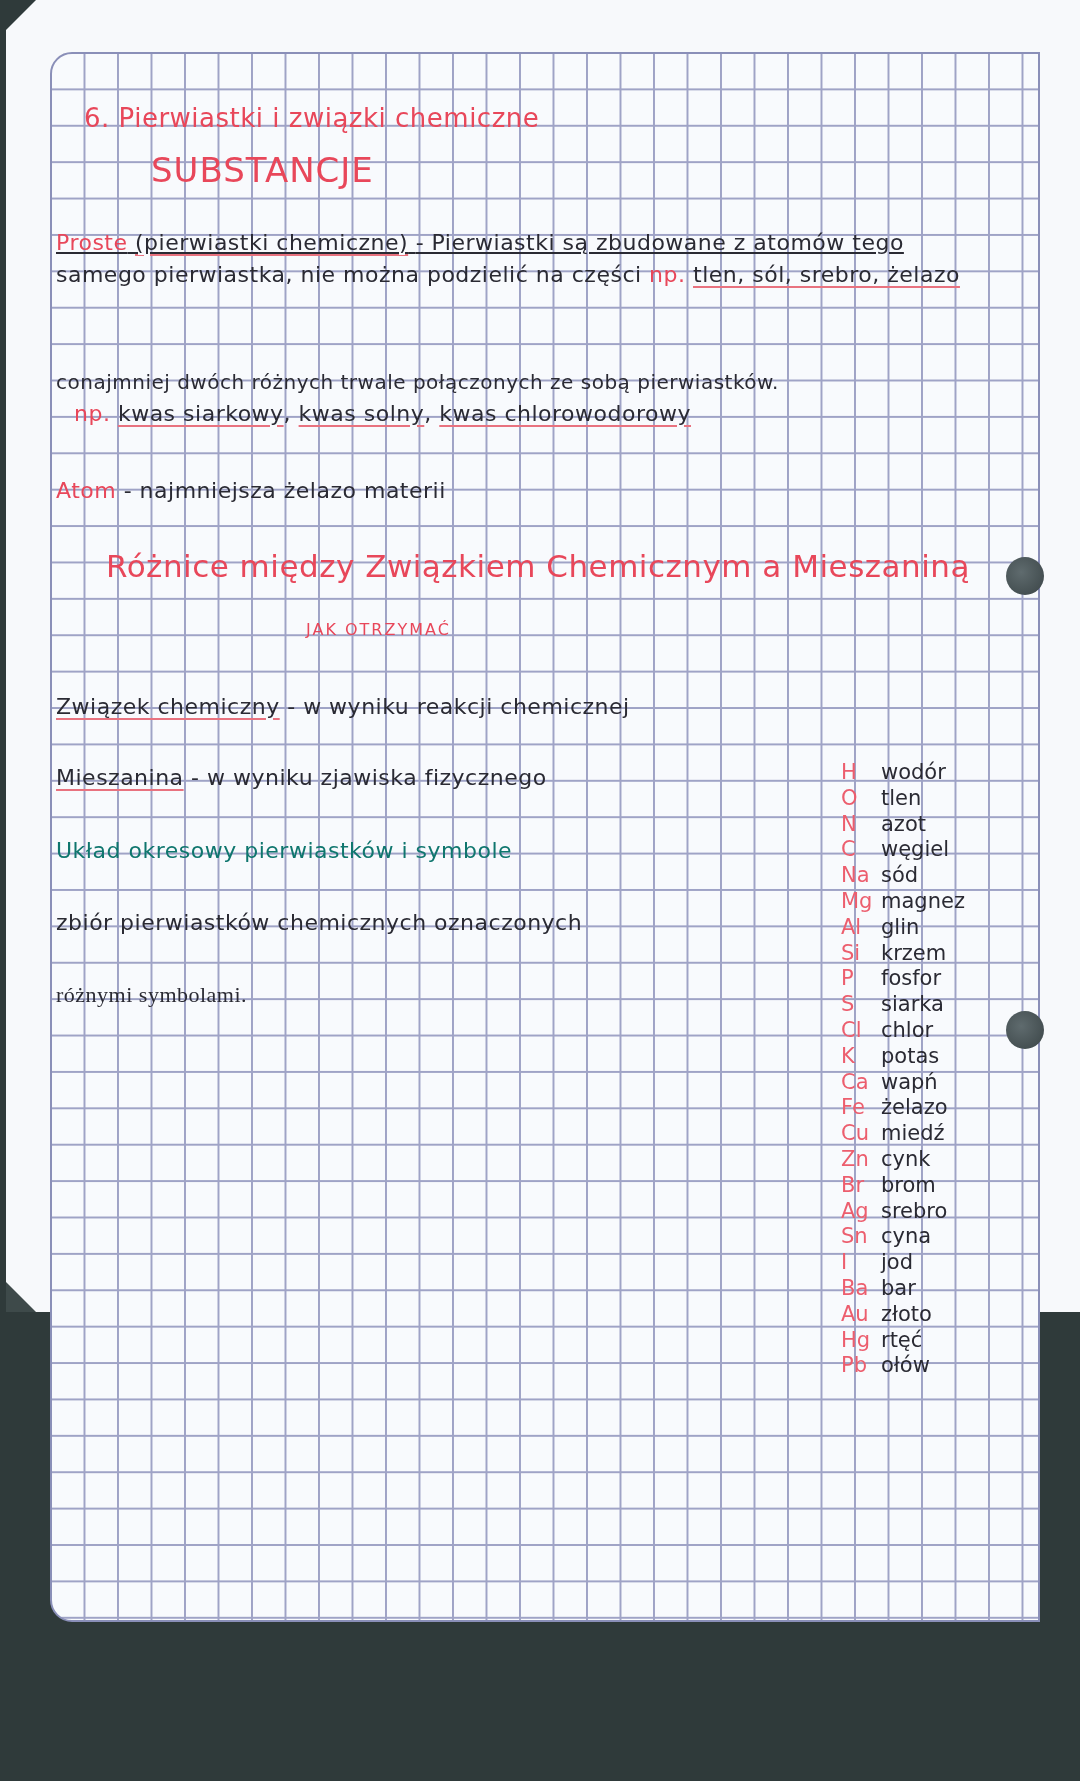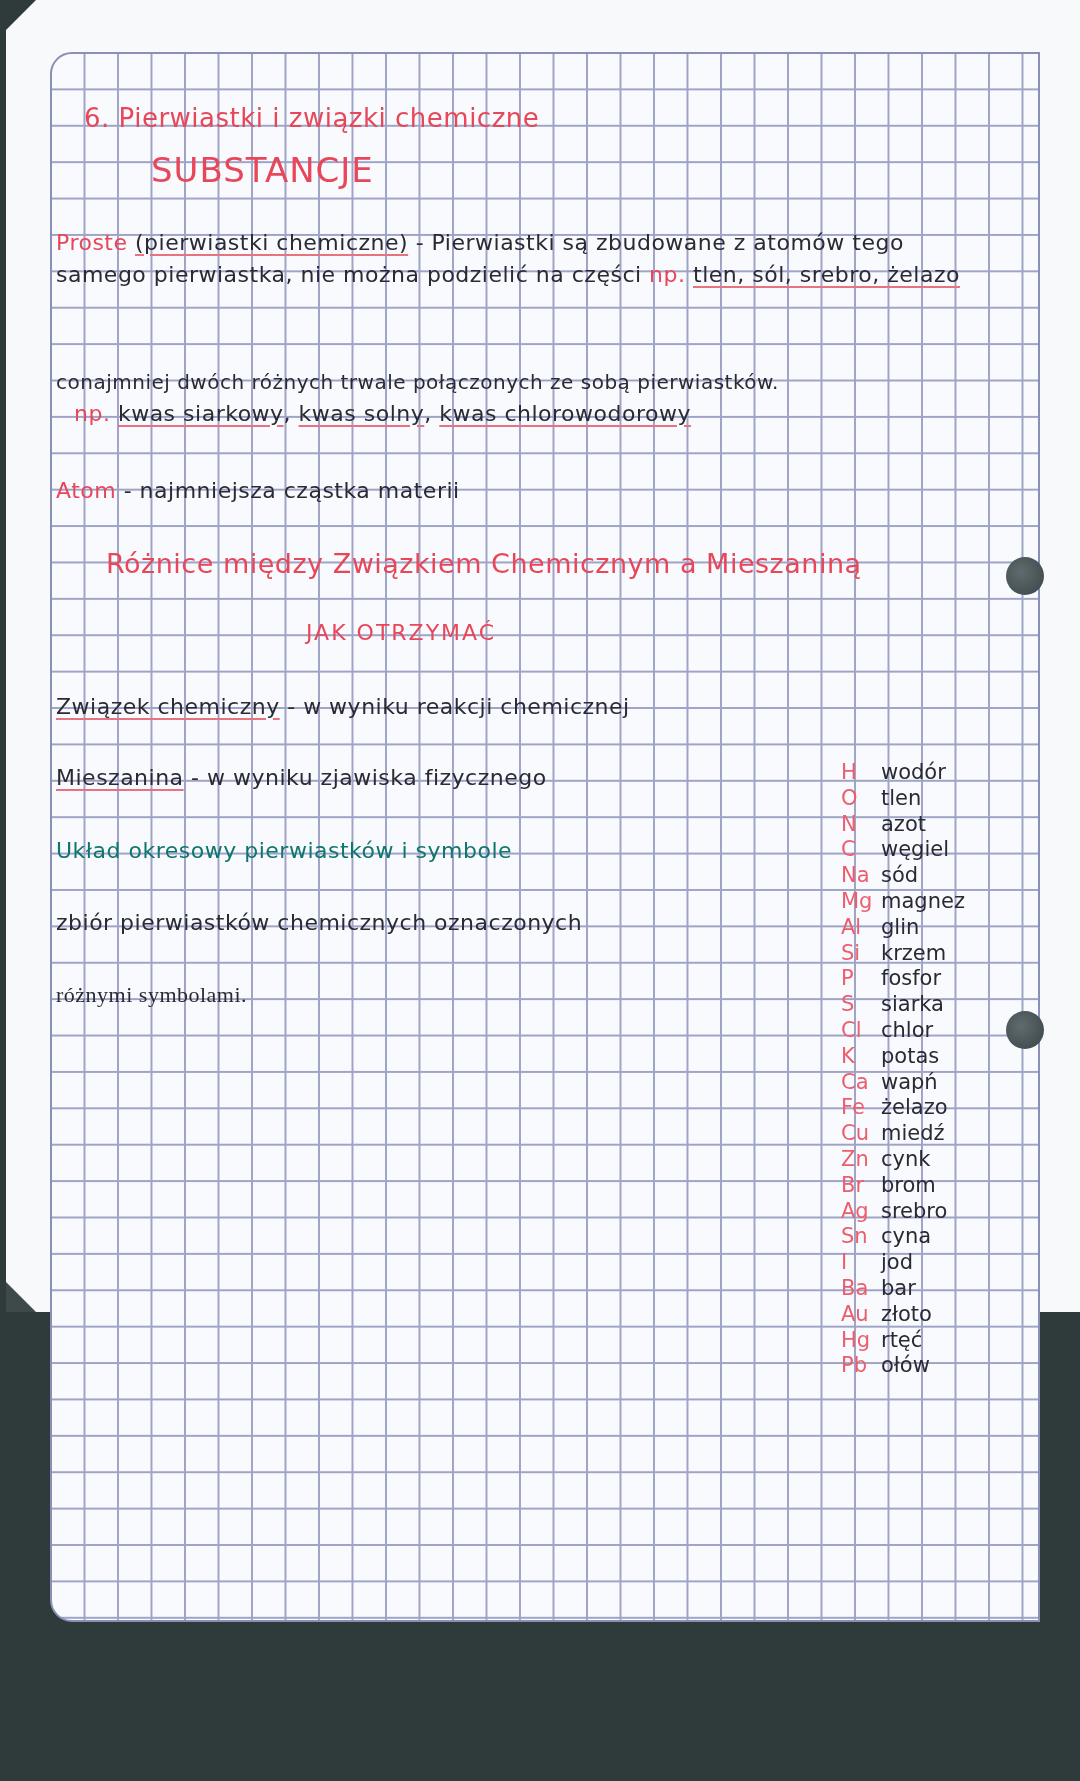--- a/index.html
+++ b/index.html
@@ -71,21 +71,21 @@
   <div class="corner-tl"></div>
   <div class="corner-bl"></div>
   <div class="grid"></div>
 
   <div class="hole" style="left:1000px; top:557px;"></div>
   <div class="hole" style="left:1000px; top:1011px;"></div>
 
   <div class="line red title" style="left:78px; top:103px;">6. Pierwiastki i związki chemiczne</div>
   <div class="line red heading" style="left:145px; top:150px;">SUBSTANCJE</div>
 
-  <div class="line" style="left:50px; top:230px;">
+  <div class="line" style="left:50px; top:230px;text-decoration:underline;">
     <span class="red">Proste</span>
     <span class="ul">(pierwiastki chemiczne)</span>
     <span>- Pierwiastki są zbudowane z atomów tego</span>
   </div>
   <div class="line" style="left:50px; top:262px;">
     <span>samego pierwiastka, nie można podzielić na części</span>
     <span class="red">np.</span>
     <span class="ul">tlen, sól, srebro, żelazo</span>
   </div>
 
@@ -94,25 +94,25 @@
   </div>
   <div class="line" style="left:68px; top:401px;">
     <span class="red">np.</span>
     <span class="ul">kwas siarkowy</span>,
     <span class="ul">kwas solny</span>,
     <span class="ul">kwas chlorowodorowy</span>
   </div>
 
   <div class="line" style="left:50px; top:478px;">
     <span class="red">Atom</span>
-    <span>- najmniejsza cząstka materii</span>
-  </div>
-
-  <div class="line red" style="left:100px; top:548px; font-size:27px;">Różnice między Związkiem Chemicznym a Mieszaniną</div>
-  <div class="line red" style="left:300px; top:620px; font-size:22px; letter-spacing:2px;">JAK OTRZYMAĆ</div>
+    <span>- najmniejsza żelazo materii</span>
+  </div>
+
+  <div class="line red" style="left:100px; top:548px; font-size:31px;">Różnice między Związkiem Chemicznym a Mieszaniną</div>
+  <div class="line red" style="left:300px; top:620px; font-size:16px; letter-spacing:2px;">JAK OTRZYMAĆ</div>
 
   <div class="line" style="left:50px; top:694px;">
     <span class="ul">Związek chemiczny</span>
     <span>- w wyniku reakcji chemicznej</span>
   </div>
   <div class="line" style="left:50px; top:765px;">
     <span class="ul">Mieszanina</span>
     <span>- w wyniku zjawiska fizycznego</span>
   </div>
 

